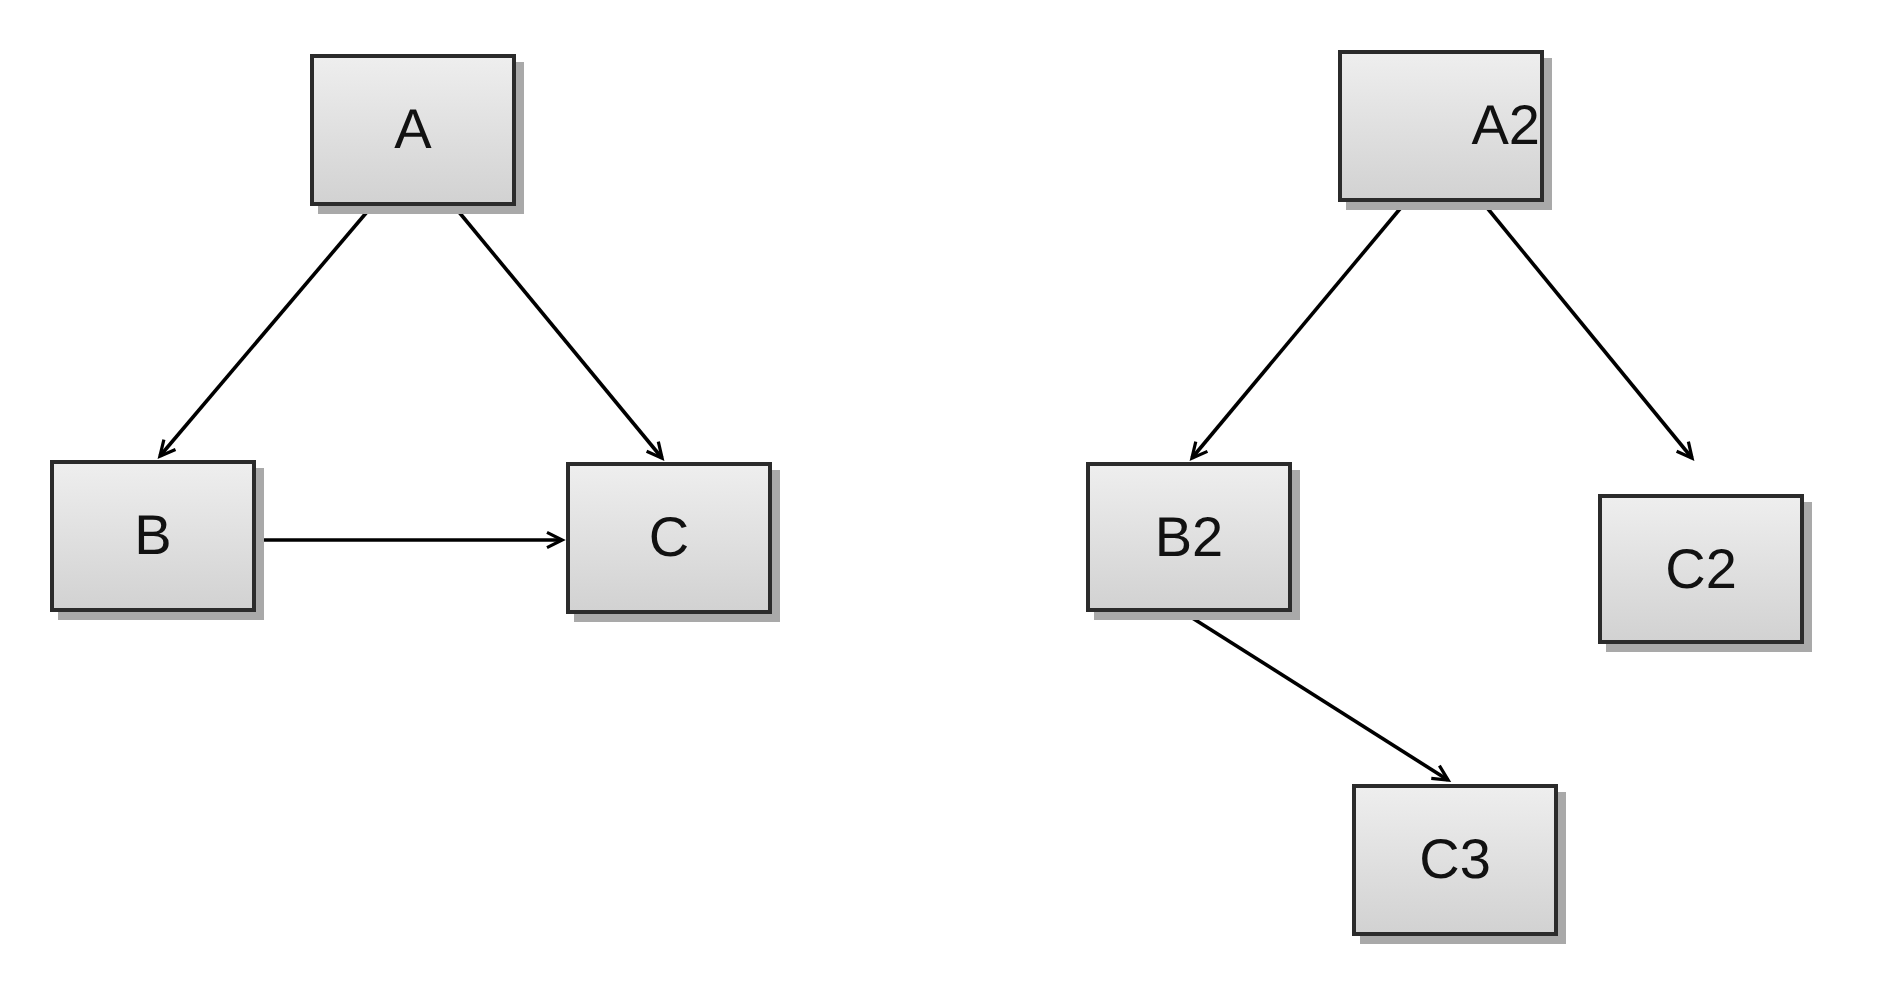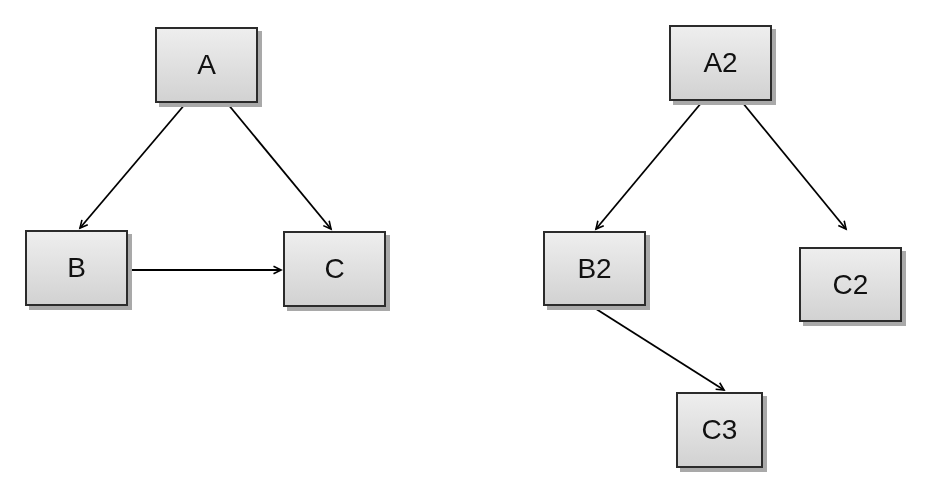--- a/index.html
+++ b/index.html
@@ -74,26 +74,26 @@
   <div id="nodes-layer">
       <div class="node" style="left: 155px; top: 27px; width: 103px; height: 76px;">
         <span class="node-label">A</span>
       </div>
       <div class="node" style="left: 25px; top: 230px; width: 103px; height: 76px;">
         <span class="node-label">B</span>
       </div>
       <div class="node" style="left: 283px; top: 231px; width: 103px; height: 76px;">
         <span class="node-label">C</span>
       </div>
-      <div class="node" style="left: 669px; top: 25px; width: 103px; height: 76px;">
+      <div class="node" style="left: 669px; top: 25px; width: 103px; height: 76px; justify-content: flex-end;">
         <span class="node-label">A2</span>
       </div>
       <div class="node" style="left: 543px; top: 231px; width: 103px; height: 75px;">
         <span class="node-label">B2</span>
       </div>
       <div class="node" style="left: 799px; top: 247px; width: 103px; height: 75px;">
         <span class="node-label">C2</span>
       </div>
-      <div class="node" style="left: 676px; top: 392px; width: 87px; height: 76px;">
+      <div class="node" style="left: 676px; top: 392px; width: 103px; height: 76px;">
         <span class="node-label">C3</span>
       </div>
     </div>
 </div>
 
 </body></html>

